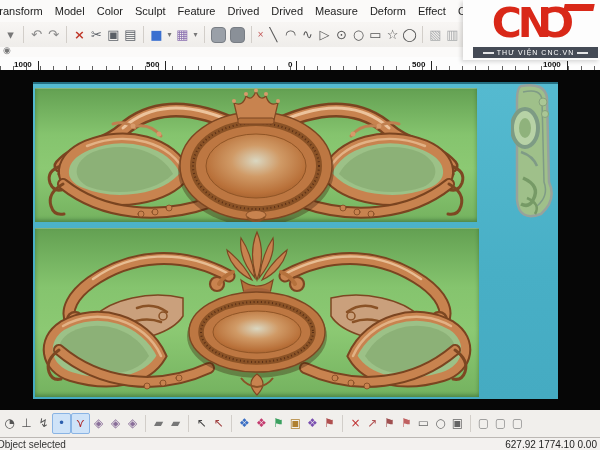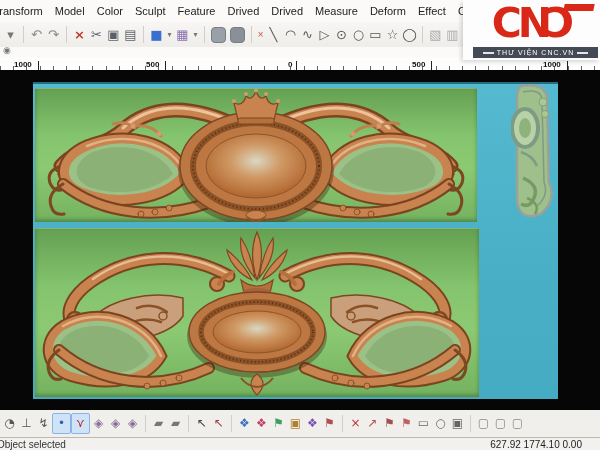--- a/index.html
+++ b/index.html
@@ -50,21 +50,21 @@
   #toolbar-bottom .ticon{font-size:12px;}
   #watermark{position:absolute;left:186px;top:406px;font-size:27px;font-weight:bold;
              color:#8d8d8d;opacity:.92;letter-spacing:0px;
              text-shadow:0 1px 0 rgba(255,255,255,.9),0 -1px 0 rgba(90,90,90,.5);
              pointer-events:none;}
   
   #statusbar{position:absolute;left:0;top:437px;width:600px;height:13px;background:#f3f1ef;
              border-top:1px solid #bcb8b4;font-size:10px;color:#333;
              display:flex;justify-content:space-between;align-items:center;overflow:hidden;}
   #status-msg{margin-left:-3px;line-height:12px;}
-  #status-coords{margin-right:18px;line-height:12px;color:#222;}
+  #status-coords{margin-right:3px;line-height:12px;color:#222;}
   
   #logo{position:absolute;right:0;top:0;width:137px;height:60px;background:#fdfdfd;
         box-shadow:-2px 2px 4px rgba(0,0,0,.15);}
   #logo-letters{position:absolute;left:8px;top:0px;width:124px;height:46px;
         display:flex;align-items:center;justify-content:center;
         font-family:"DejaVu Sans","Liberation Sans",sans-serif;
         font-size:41px;font-weight:900;color:var(--logo-red,#d92818);letter-spacing:-4px;line-height:46px;}
   #logo-letters .flip{display:inline-block;transform:scaleX(-1);}
   #logo-bar{position:absolute;right:6px;top:4px;width:30px;height:7px;
         background:var(--logo-red,#d92818);transform:skewX(-12deg);}

